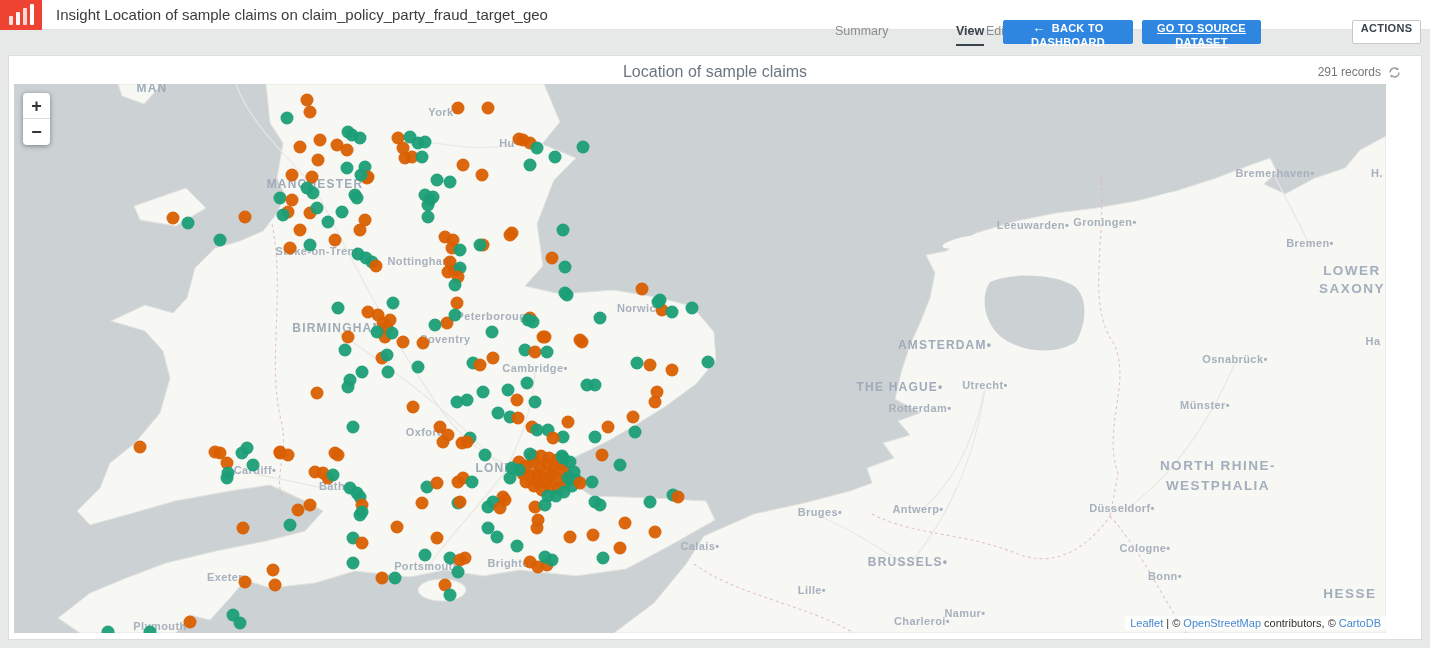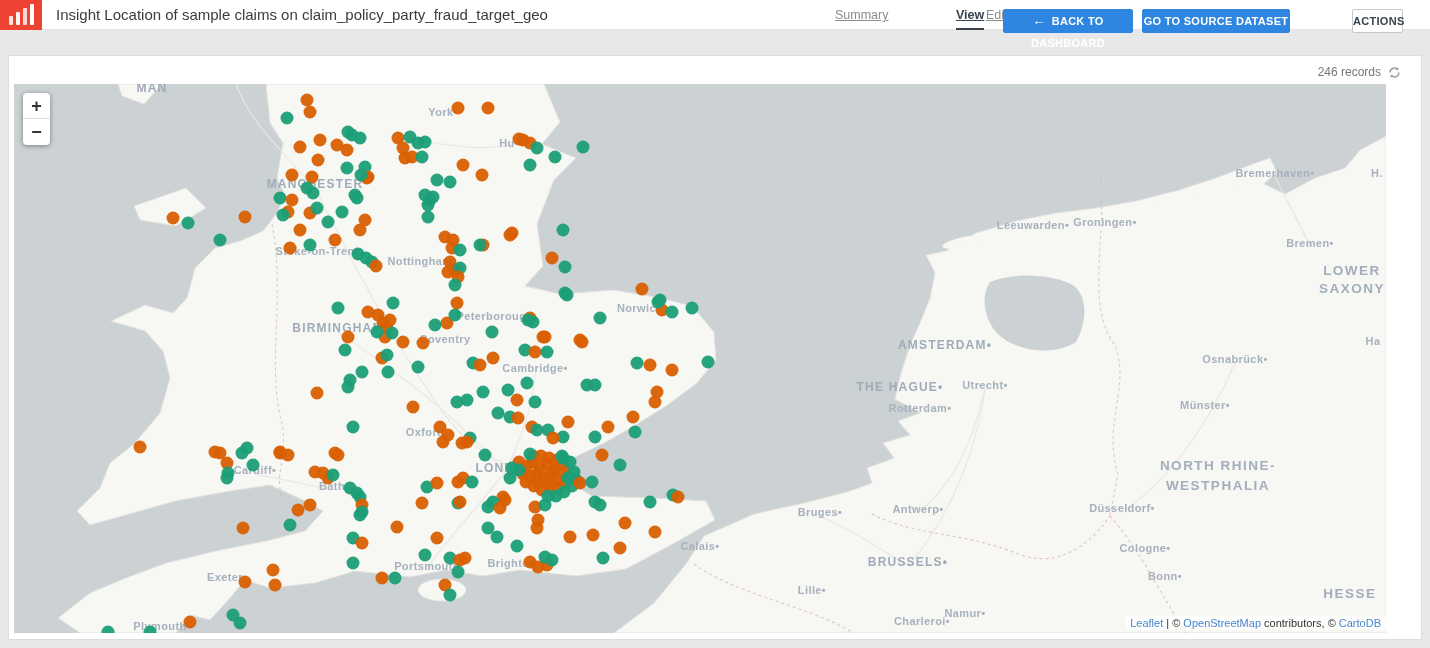--- a/index.html
+++ b/index.html
@@ -7,30 +7,30 @@
     font-family:"Liberation Sans", sans-serif; }
 
   
   .header { position:absolute; left:0; top:0; width:1430px; height:30px; background:#fff;
     border-bottom:1px solid #e3e3e3; z-index:50; }
   .logo { position:absolute; left:0; top:0; width:42px; height:30px; background:var(--logo-red);
     display:flex; align-items:flex-end; justify-content:center; gap:3px; padding-bottom:5px; }
   .logo .bar { width:4px; background:#fff; border-radius:1px; display:inline-block; }
   .logo .b1{height:9px;opacity:.85}.logo .b2{height:13px;opacity:.95}.logo .b3{height:17px;opacity:.8}.logo .b4{height:21px}
   .hd-title { position:absolute; left:56px; top:6px; font-size:15px; color:#3c3c3c; }
-  .tab { position:absolute; top:0; height:30px; line-height:30px; font-size:12.5px; color:#8d8d8d; cursor:pointer;text-decoration:underline; }
+  .tab { position:absolute; top:16px; height:30px; line-height:30px; font-size:12.5px; color:#8d8d8d; cursor:pointer; }
   .tab.active { color:#39434d; font-weight:bold; border-bottom:2px solid #39434d;margin-left:40px; }
   .tab-summary{left:835px;} .tab-view{left:916px;} .tab-edit{left:986px;}
-  .btn { position:absolute; top:9px; height:24px; line-height:22px; font-size:11px; font-weight:bold;
+  .btn { position:absolute; top:20px; height:24px; line-height:14px; font-size:11px; font-weight:bold;
     letter-spacing:.3px; border-radius:2px; text-align:center; cursor:pointer; }
   .btn.blue { background:var(--accent); color:#fff; border:1px solid var(--accent); }
   .btn-back { left:1003px; width:130px; }
   .btn-back .arr { font-size:13px; margin-right:6px; }
-  .btn-source { left:1142px; width:148px; }
-  .btn-actions { left:1352px; width:51px; background:#fff; border:1px solid #c8c8c8; color:#39434d; }
+  .btn-source { left:1142px; width:119px;text-decoration:underline; }
+  .btn-actions { left:1352px; width:69px; background:#fff; border:1px solid #c8c8c8; color:#39434d; }
 
   
   .panel { position:absolute; left:8px; top:55px; width:1414px; height:585px; background:#fff;
     border:1px solid #ddd; }
   .panel-title { position:absolute; left:0; right:0; top:7px; text-align:center; font-size:16px;
     color:#6b7680; z-index:5; }
   .records { position:absolute; right:20px; top:9px; font-size:12px; color:#777; z-index:5;
     display:flex; align-items:center; gap:7px; }
   .records svg { cursor:pointer; }
 
@@ -62,22 +62,23 @@
   <div class="hd-title">Insight Location of sample claims on claim_policy_party_fraud_target_geo</div>
   <div class="tab tab-summary">Summary</div>
   <div class="tab tab-view active">View</div>
   <div class="tab tab-edit">Edit</div>
   <div class="btn blue btn-back"><span class="arr">←</span><span>BACK TO DASHBOARD</span></div>
   <div class="btn blue btn-source">GO TO SOURCE DATASET</div>
   <div class="btn btn-actions">ACTIONS</div>
 </div>
 
 <div class="panel">
+  <div class="panel-title">Location of sample claims</div>
   <div class="records">
-    <span>246 records</span>
+    <span>291 records</span>
     <svg width="13" height="13" viewBox="0 0 16 16">
       <path d="M13.5 8a5.5 5.5 0 0 1-9.9 3.3" fill="none" stroke="#9aa0a6" stroke-width="1.7"></path>
       <path d="M2.5 8a5.5 5.5 0 0 1 9.9-3.3" fill="none" stroke="#9aa0a6" stroke-width="1.7"></path>
       <path d="M12.9 1.4 12.5 5.3 8.9 4.0z" fill="#9aa0a6"></path>
       <path d="M3.1 14.6 3.5 10.7 7.1 12z" fill="#9aa0a6"></path>
     </svg>
   </div>
 
   <div class="map" id="map">
     <svg class="base" id="mapsvg" width="1372" height="549" viewBox="0 0 1372 549">

